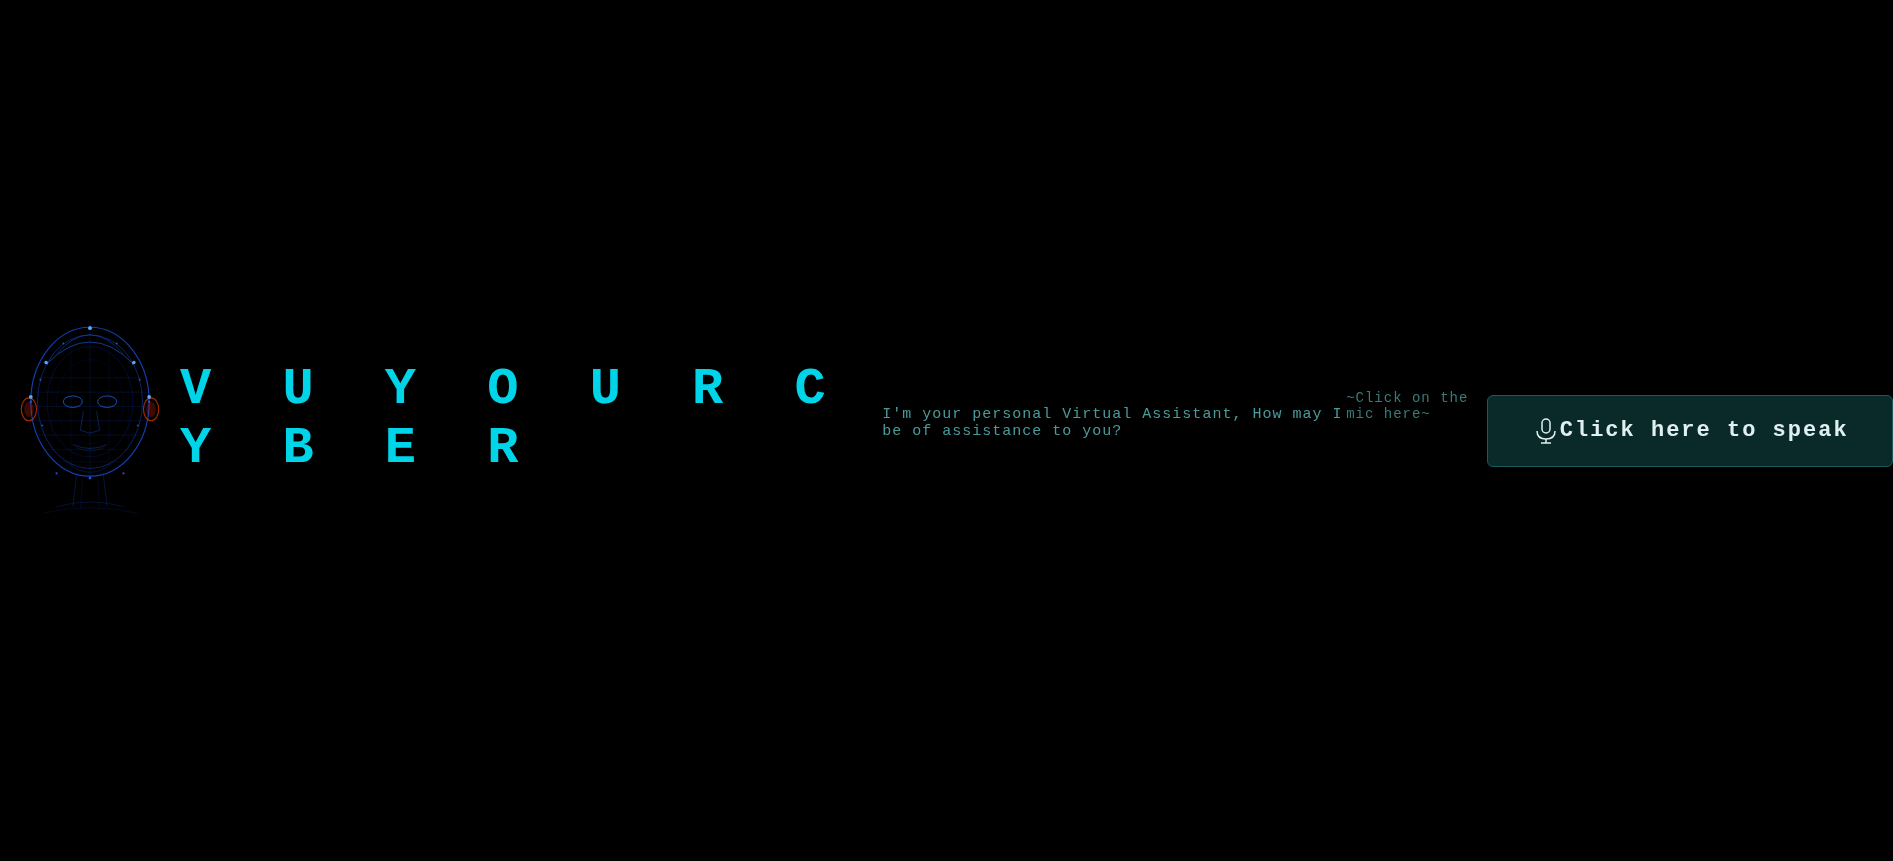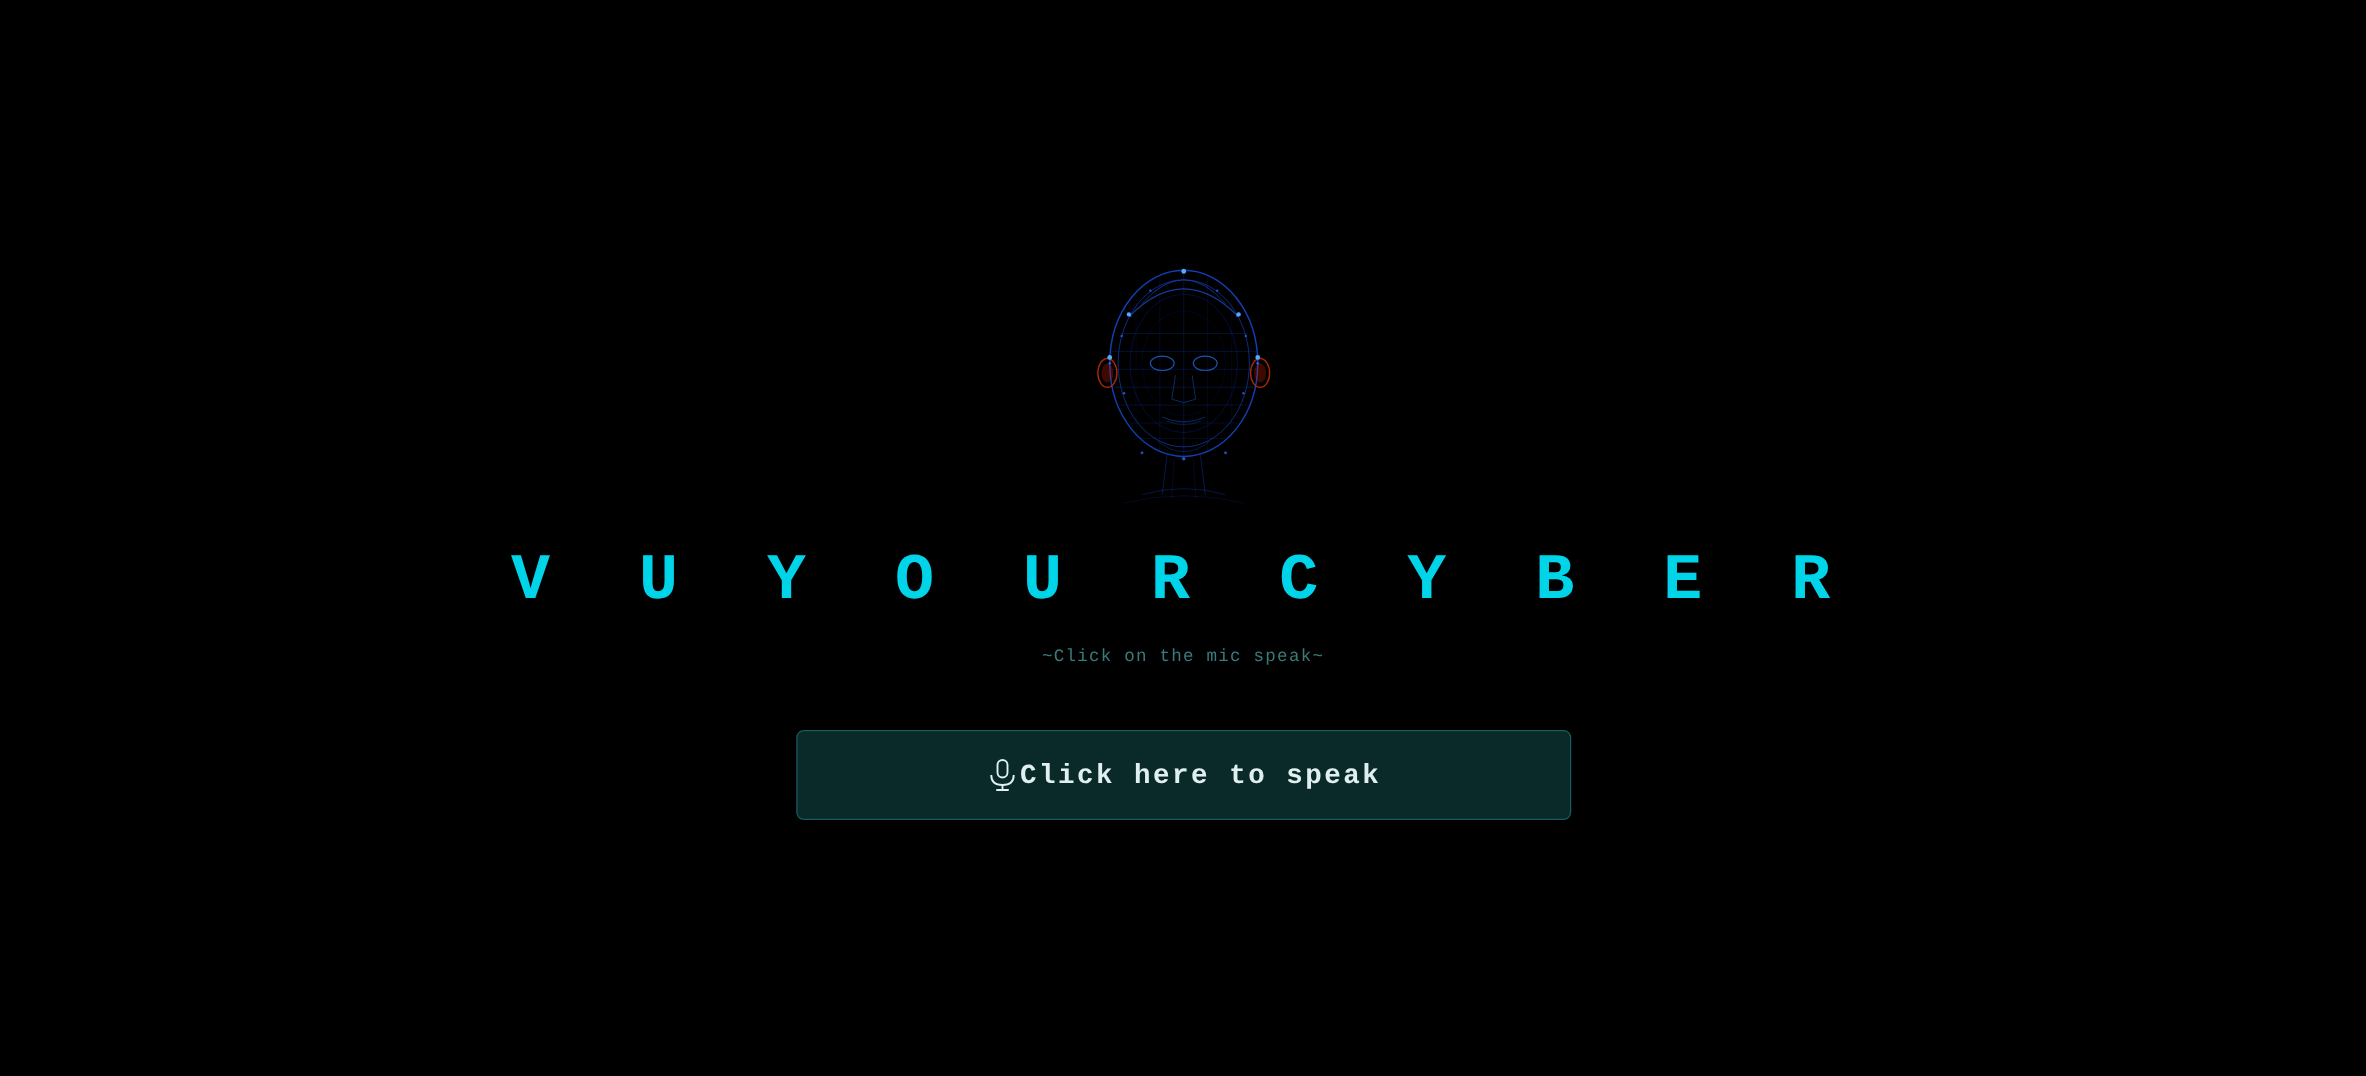--- a/index.html
+++ b/index.html
@@ -15,21 +15,21 @@
       display: flex;
       flex-direction: column;
       align-items: center;
       justify-content: center;
       font-family: 'Courier New', Courier, monospace;
       overflow: hidden;
     }
 
     .main-container {
       display: flex;
-      flex-direction: column;
+      flex-direction: row;
       align-items: center;
       justify-content: flex-start;
       gap: 0;
     }
 
     .avatar-container {
       width: 200px;
       height: 200px;
       margin-bottom: 30px;
       position: relative;
@@ -186,22 +186,23 @@
       <line x1="82" y1="175" x2="80" y2="208" stroke="#1144cc" stroke-width="0.5" opacity="0.3"></line>
       <line x1="98" y1="175" x2="100" y2="208" stroke="#1144cc" stroke-width="0.5" opacity="0.3"></line>
 
       <path d="M 55 205 Q 90 195 125 205" fill="none" stroke="#1144cc" stroke-width="0.8" opacity="0.35"></path>
       <path d="M 40 212 Q 90 200 140 212" fill="none" stroke="#1144cc" stroke-width="0.6" opacity="0.25"></path>
     </svg>
   </div>
 
   <h1 class="app-title">V U Y O U R C Y B E R</h1>
 
-
-  <p class="instruction">~Click on the mic speak~</p>
+  <p class="subtitle">I'm your personal Virtual Assistant, How may I be of assistance to you?</p>
+
+  <p class="instruction">~Click on the mic here~</p>
 
   <button class="speak-button">
     <svg class="mic-icon-svg" viewBox="0 0 28 28" xmlns="http://www.w3.org/2000/svg">
 
       <rect x="10" y="2" width="8" height="14" rx="4" fill="none" stroke="#e0f0f0" stroke-width="1.5"></rect>
 
       <path d="M 5 14 Q 5 22 14 22 Q 23 22 23 14" fill="none" stroke="#e0f0f0" stroke-width="1.5"></path>
 
       <line x1="14" y1="22" x2="14" y2="26" stroke="#e0f0f0" stroke-width="1.5"></line>
 

